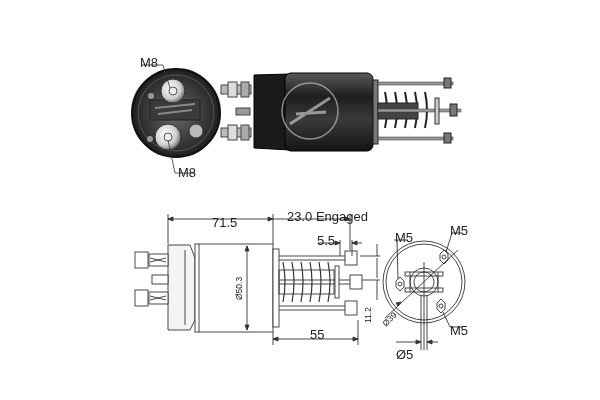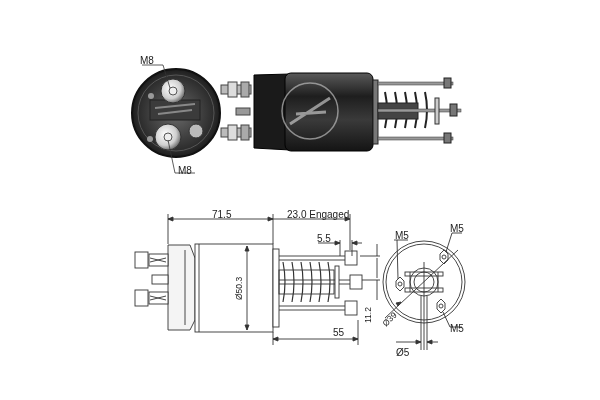--- a/index.html
+++ b/index.html
@@ -1,17 +1,17 @@
 <!DOCTYPE html>
 <html><head>
 <meta charset="utf-8">
 <style>
   html, body { margin:0; padding:0; background:#ffffff; }
   body { width:600px; height:400px; position:relative; overflow:hidden; font-family:"Liberation Sans", sans-serif; }
-  .lbl { position:absolute; font-size:10px; color:#222; line-height:1; white-space:nowrap; }
+  .lbl { position:absolute; font-size:13px; color:#222; line-height:1; white-space:nowrap; }
   .lbl-v { position:absolute; font-size:8.5px; color:#222; line-height:1; white-space:nowrap; transform:rotate(-90deg); transform-origin:left top; }
   svg { position:absolute; left:0; top:0; }
 </style>
 </head>
 <body>
 
 <svg width="600" height="400" viewBox="0 0 600 400">
   <defs>
     <linearGradient id="bodyGrad" x1="0" y1="0" x2="0" y2="1">
       <stop offset="0" stop-color="#5a5a5a"></stop>
@@ -167,24 +167,24 @@
     <path d="M462 327 L450 327 L443 312"></path>
 
     <path d="M396 342 L421 342 M427 342 L438 342"></path>
     <path d="M421 342 l-5 -2 l0 4 z M427 342 l5 -2 l0 4 z" fill="#333"></path>
   </g>
 </svg>
 
 <div class="lbl" style="left:140px;top:56px;">M8</div>
 <div class="lbl" style="left:178px;top:166px;">M8</div>
 
-<div class="lbl" style="left:212px;top:210px;">71.5</div>
+<div class="lbl" style="left:212px;top:216px;">71.5</div>
 <div class="lbl" style="left:287px;top:210px;">23.0 Engaged</div>
 <div class="lbl" style="left:317px;top:234px;">5.5</div>
 <div class="lbl-v" style="left:235px;top:300px;">Ø50.3</div>
-<div class="lbl" style="left:310px;top:328px;margin-left:23px;">55</div>
+<div class="lbl" style="left:310px;top:328px;">55</div>
 <div class="lbl-v" style="left:364px;top:323px;">11.2</div>
 <div class="lbl-v" style="left:381px;top:322px;transform:rotate(-45deg);">Ø39</div>
 <div class="lbl" style="left:396px;top:348px;">Ø5</div>
 
 <div class="lbl" style="left:395px;top:231px;">M5</div>
 <div class="lbl" style="left:450px;top:224px;">M5</div>
 <div class="lbl" style="left:450px;top:324px;">M5</div>
 
 </body></html>

